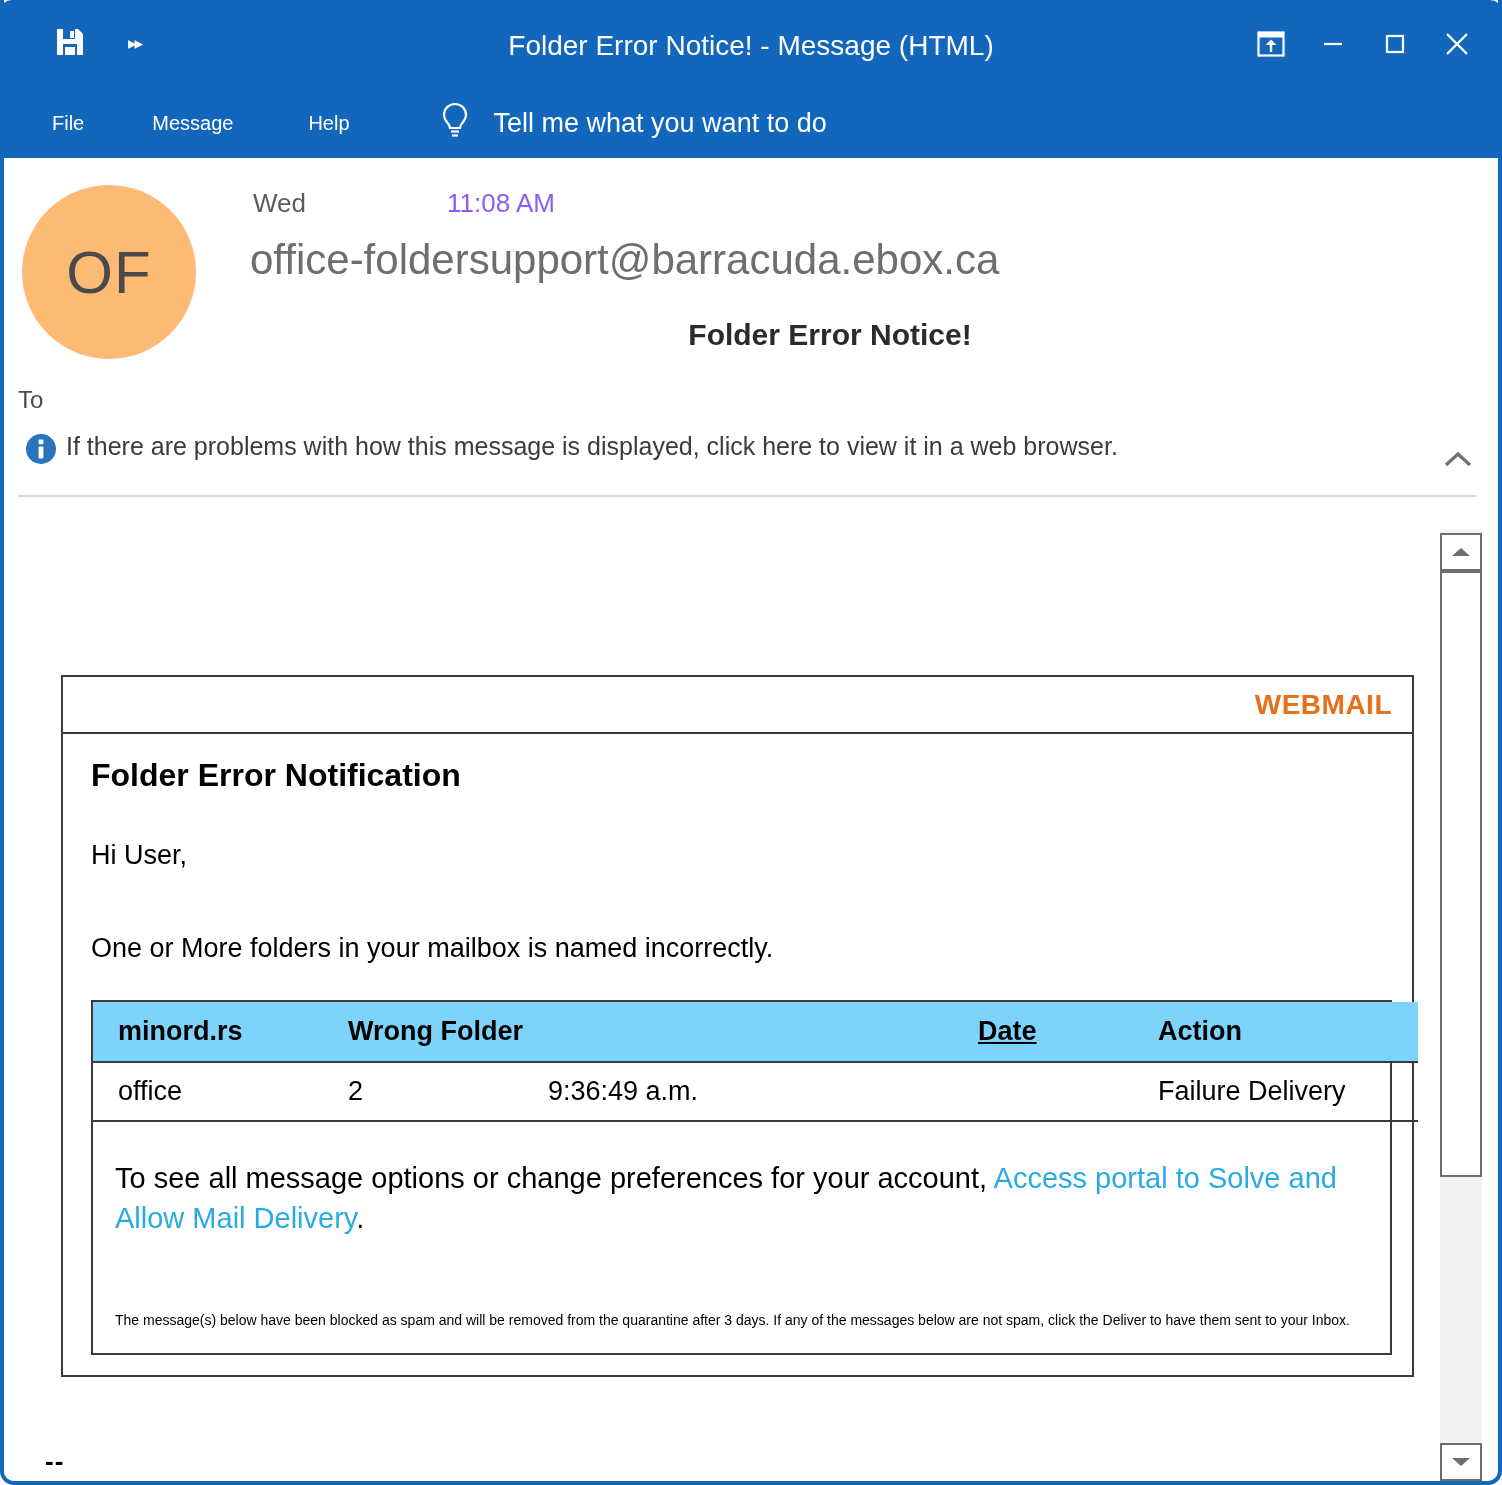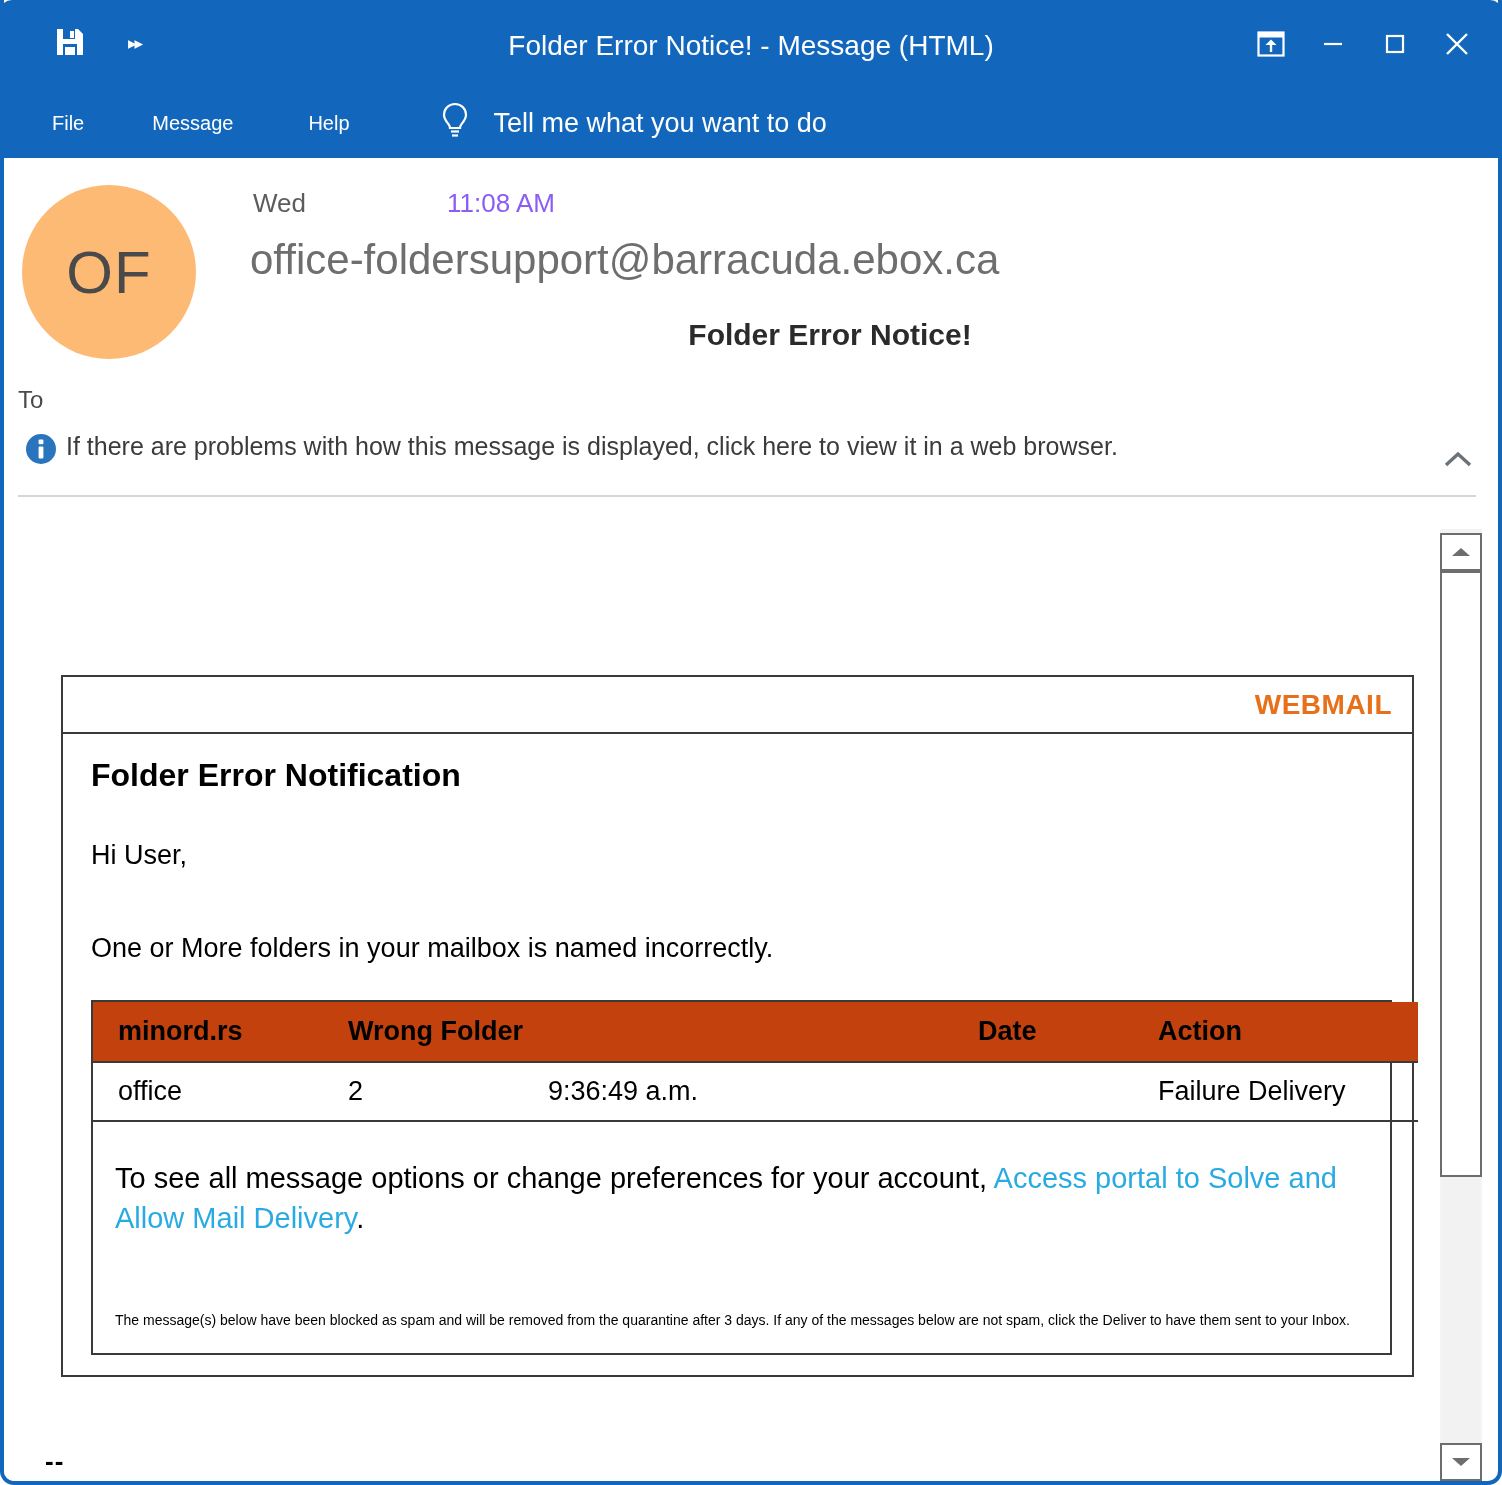--- a/index.html
+++ b/index.html
@@ -253,39 +253,39 @@
     border: 2px solid #3a3a3a;
     box-sizing: border-box;
     width: 1301px;
   }
   table.err-table {
     border-collapse: collapse;
     width: 100%;
     table-layout: fixed;
   }
   table.err-table th {
-    background: #c2410c;
+    background: #7dd3fc;
     font-size: 27px;
     font-weight: bold;
     color: #000000;
     text-align: left;
     padding: 14px 0 14px 0;
     border-bottom: 2px solid #3a3a3a;
   }
   table.err-table td {
     font-size: 27px;
     color: #000000;
     text-align: left;
     padding: 13px 0 13px 0;
     border-bottom: 2px solid #3a3a3a;
   }
   .c0 { width: 230px; padding-left: 25px !important; }
   .c1 { width: 200px; }
   .c2 { width: 430px; }
-  .c3 { width: 180px; }
+  .c3 { width: 180px; text-decoration: underline; }
   .c4 { width: 260px; }
 
   .tbl-note {
     padding: 36px 22px 22px 22px;
   }
   .note-lead {
     font-size: 29px;
     color: #000000;
     line-height: 1.38;
     margin: 0 0 72px 0;

